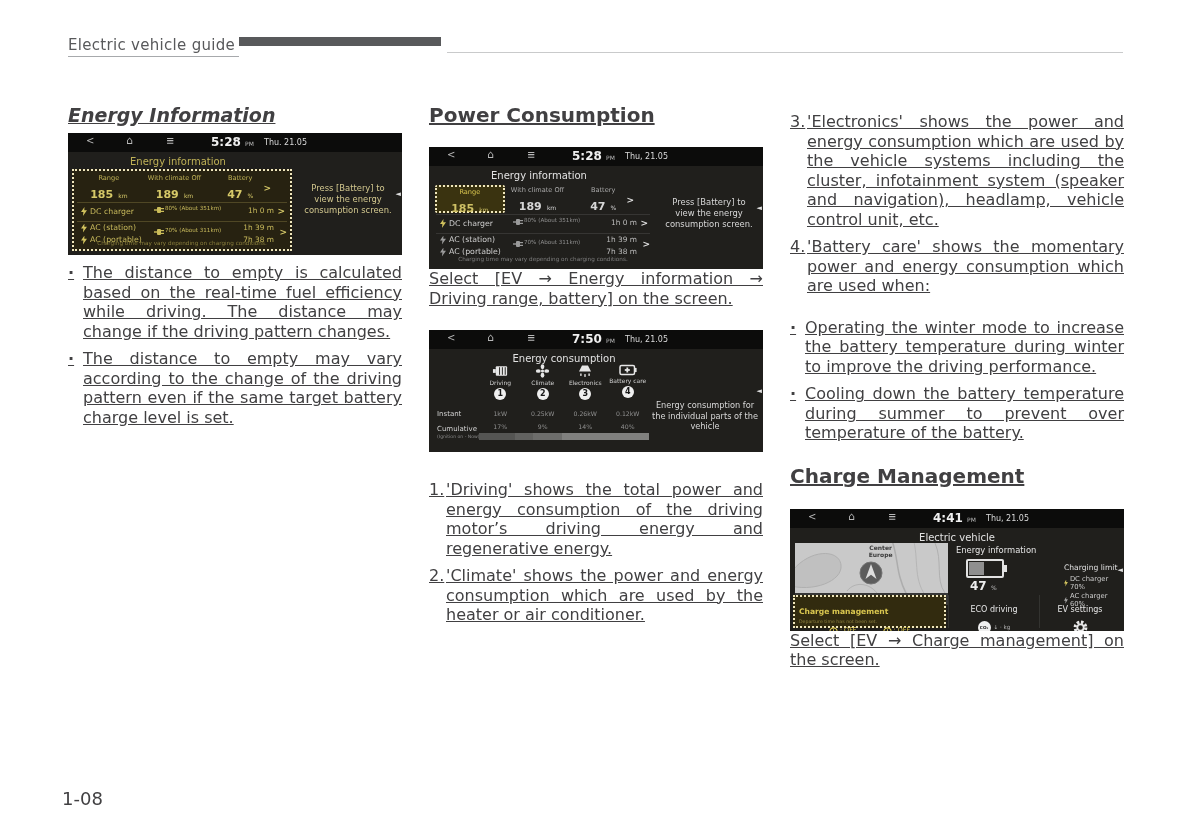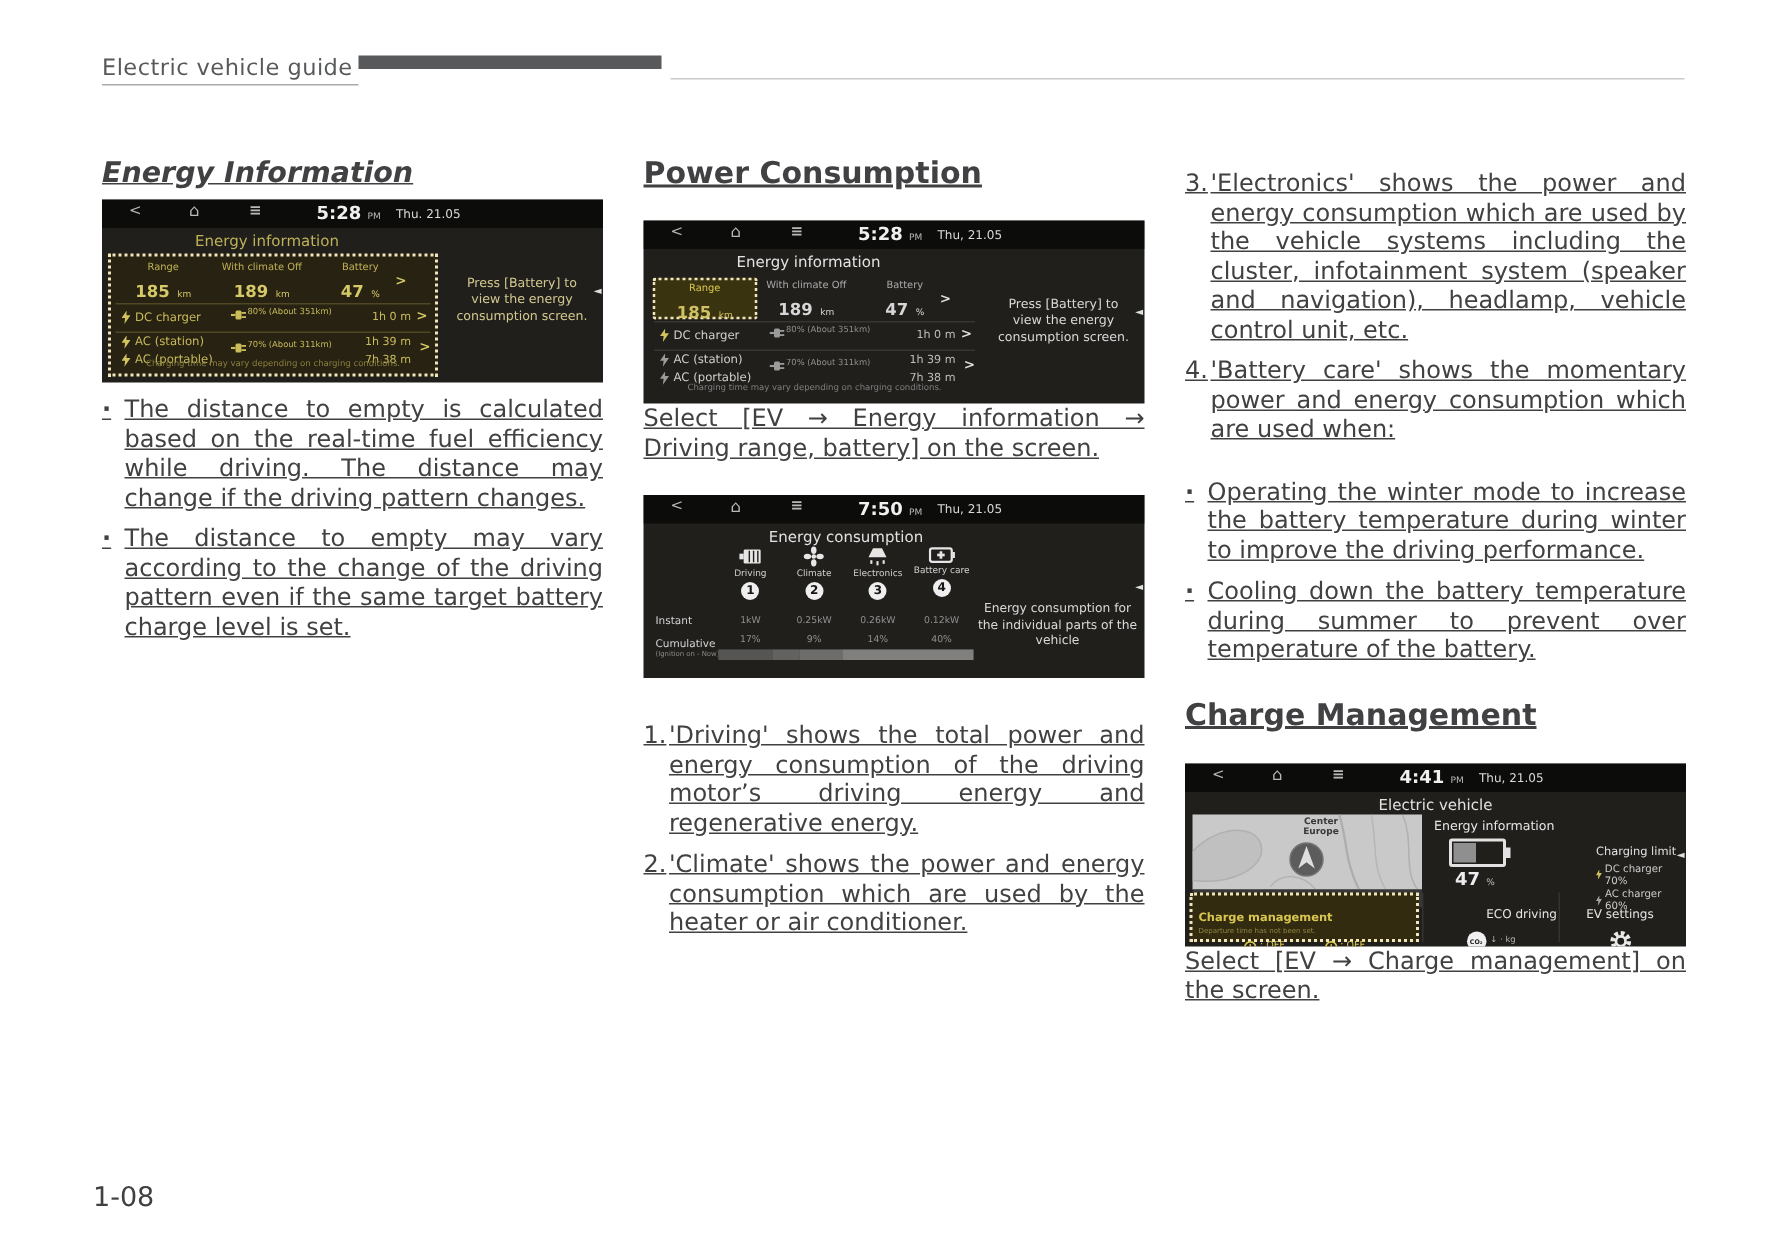--- a/index.html
+++ b/index.html
@@ -128,21 +128,21 @@
   .chglim .t { font-size:7.6px; display:block; margin-bottom:3px; }
   .chglim .r { font-size:6.8px; color:#cccccc; display:flex; align-items:center; gap:2px; margin-top:1px; }
   .chglim .bolt { width:4px; height:7px; }
   .boltY { background:#d2c35e; } .boltG { background:#a5a5a5; }
   .cmbox { position:absolute; left:3px; top:86px; width:153px; height:33px; border:2px dotted #efe6bd;
            background:#322b0f; padding:2px 4px; }
   .cmbox .t { font-size:7.6px; font-weight:bold; color:#d9c64f; }
   .cmbox .s { font-size:4.7px; color:#8f8340; margin-top:1px; }
   .cmbox .offs { display:flex; justify-content:center; gap:26px; margin-top:2px; align-items:center; }
   .cmbox .off { display:flex; align-items:center; gap:2px; font-size:6.4px; color:#d9c64f; }
-  .ecocell { position:absolute; left:160px; top:88px; width:88px; text-align:right; color:#e5e5e5; }
+  .ecocell { position:absolute; left:160px; top:88px; width:88px; text-align:center; color:#e5e5e5; }
   .ecocell .t { font-size:8px; }
   .ecorow { margin-top:5px; display:flex; align-items:center; justify-content:center; gap:3px; }
   .co2 { width:13px; height:13px; border-radius:50%; background:#f0f0f0; color:#222; font-size:4.2px;
          font-weight:bold; display:flex; align-items:center; justify-content:center; }
   .ecokg { font-size:5.6px; color:#b5b5b5; }
   .setcell { position:absolute; left:252px; top:88px; right:6px; text-align:center; color:#e5e5e5; }
   .setcell .t { font-size:8px; }
   .setcell svg { margin-top:3px; }
   .vline { position:absolute; top:86px; bottom:3px; width:1px; background:#333330; }
 

